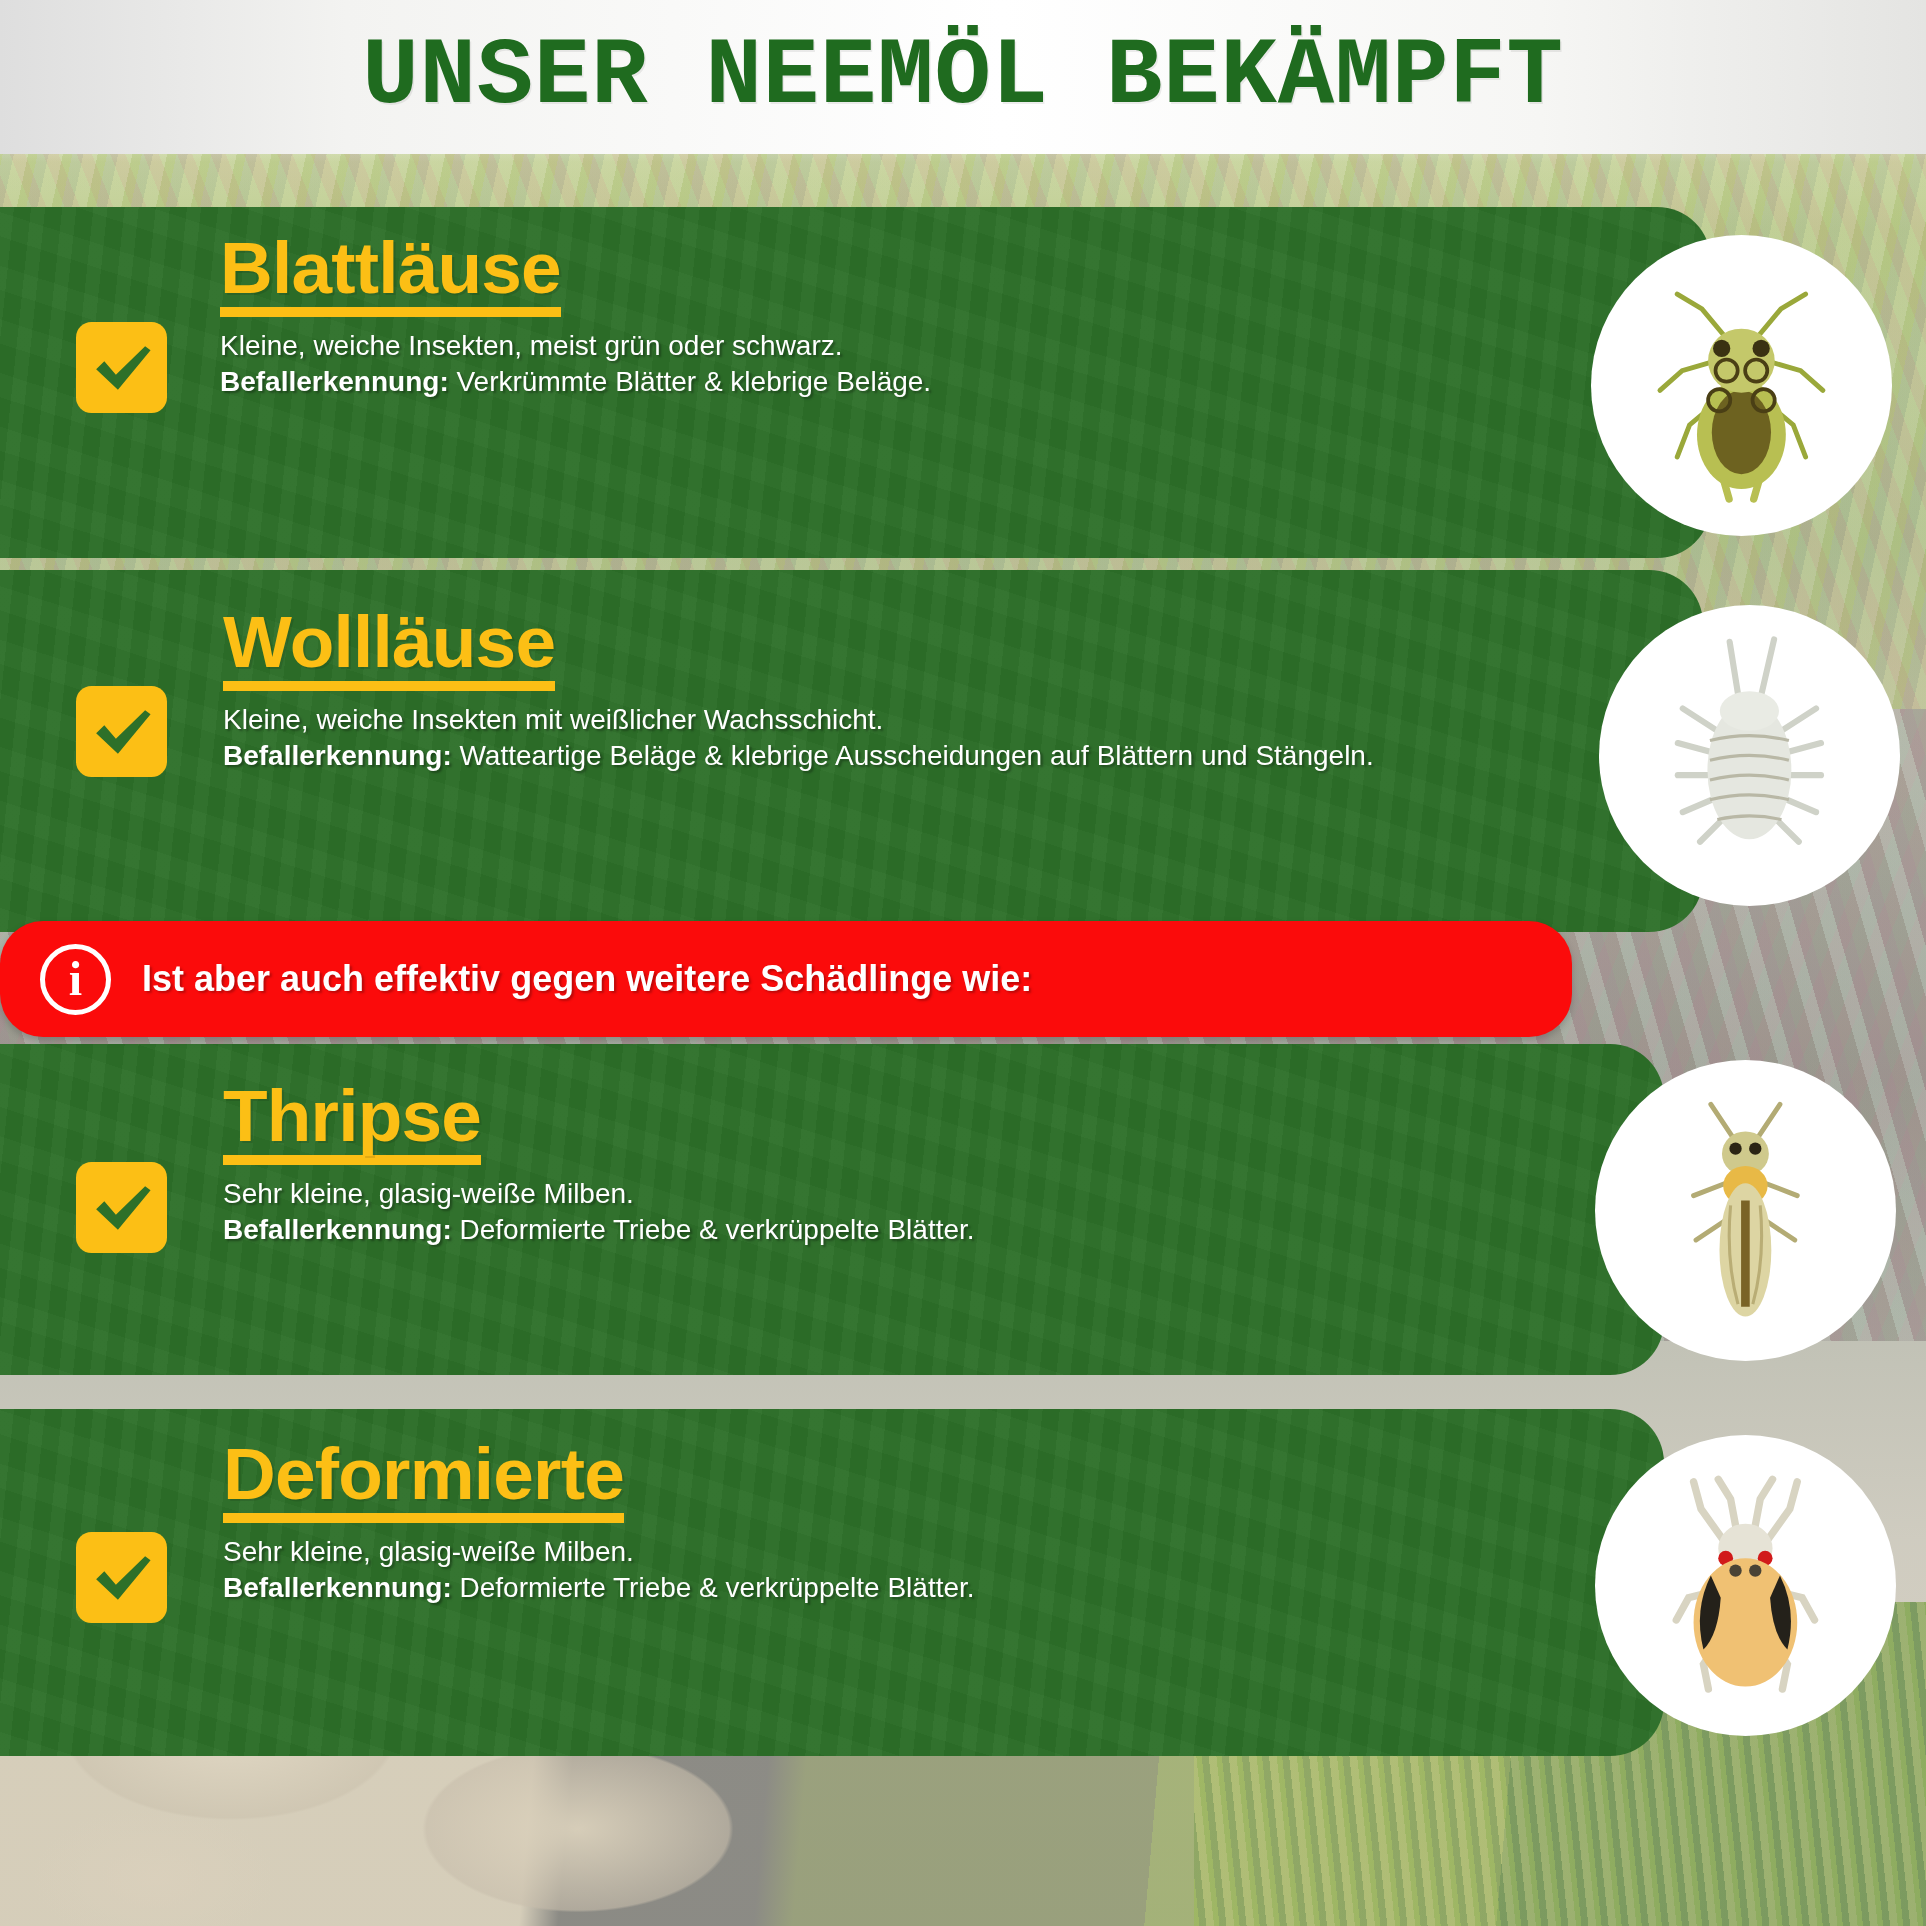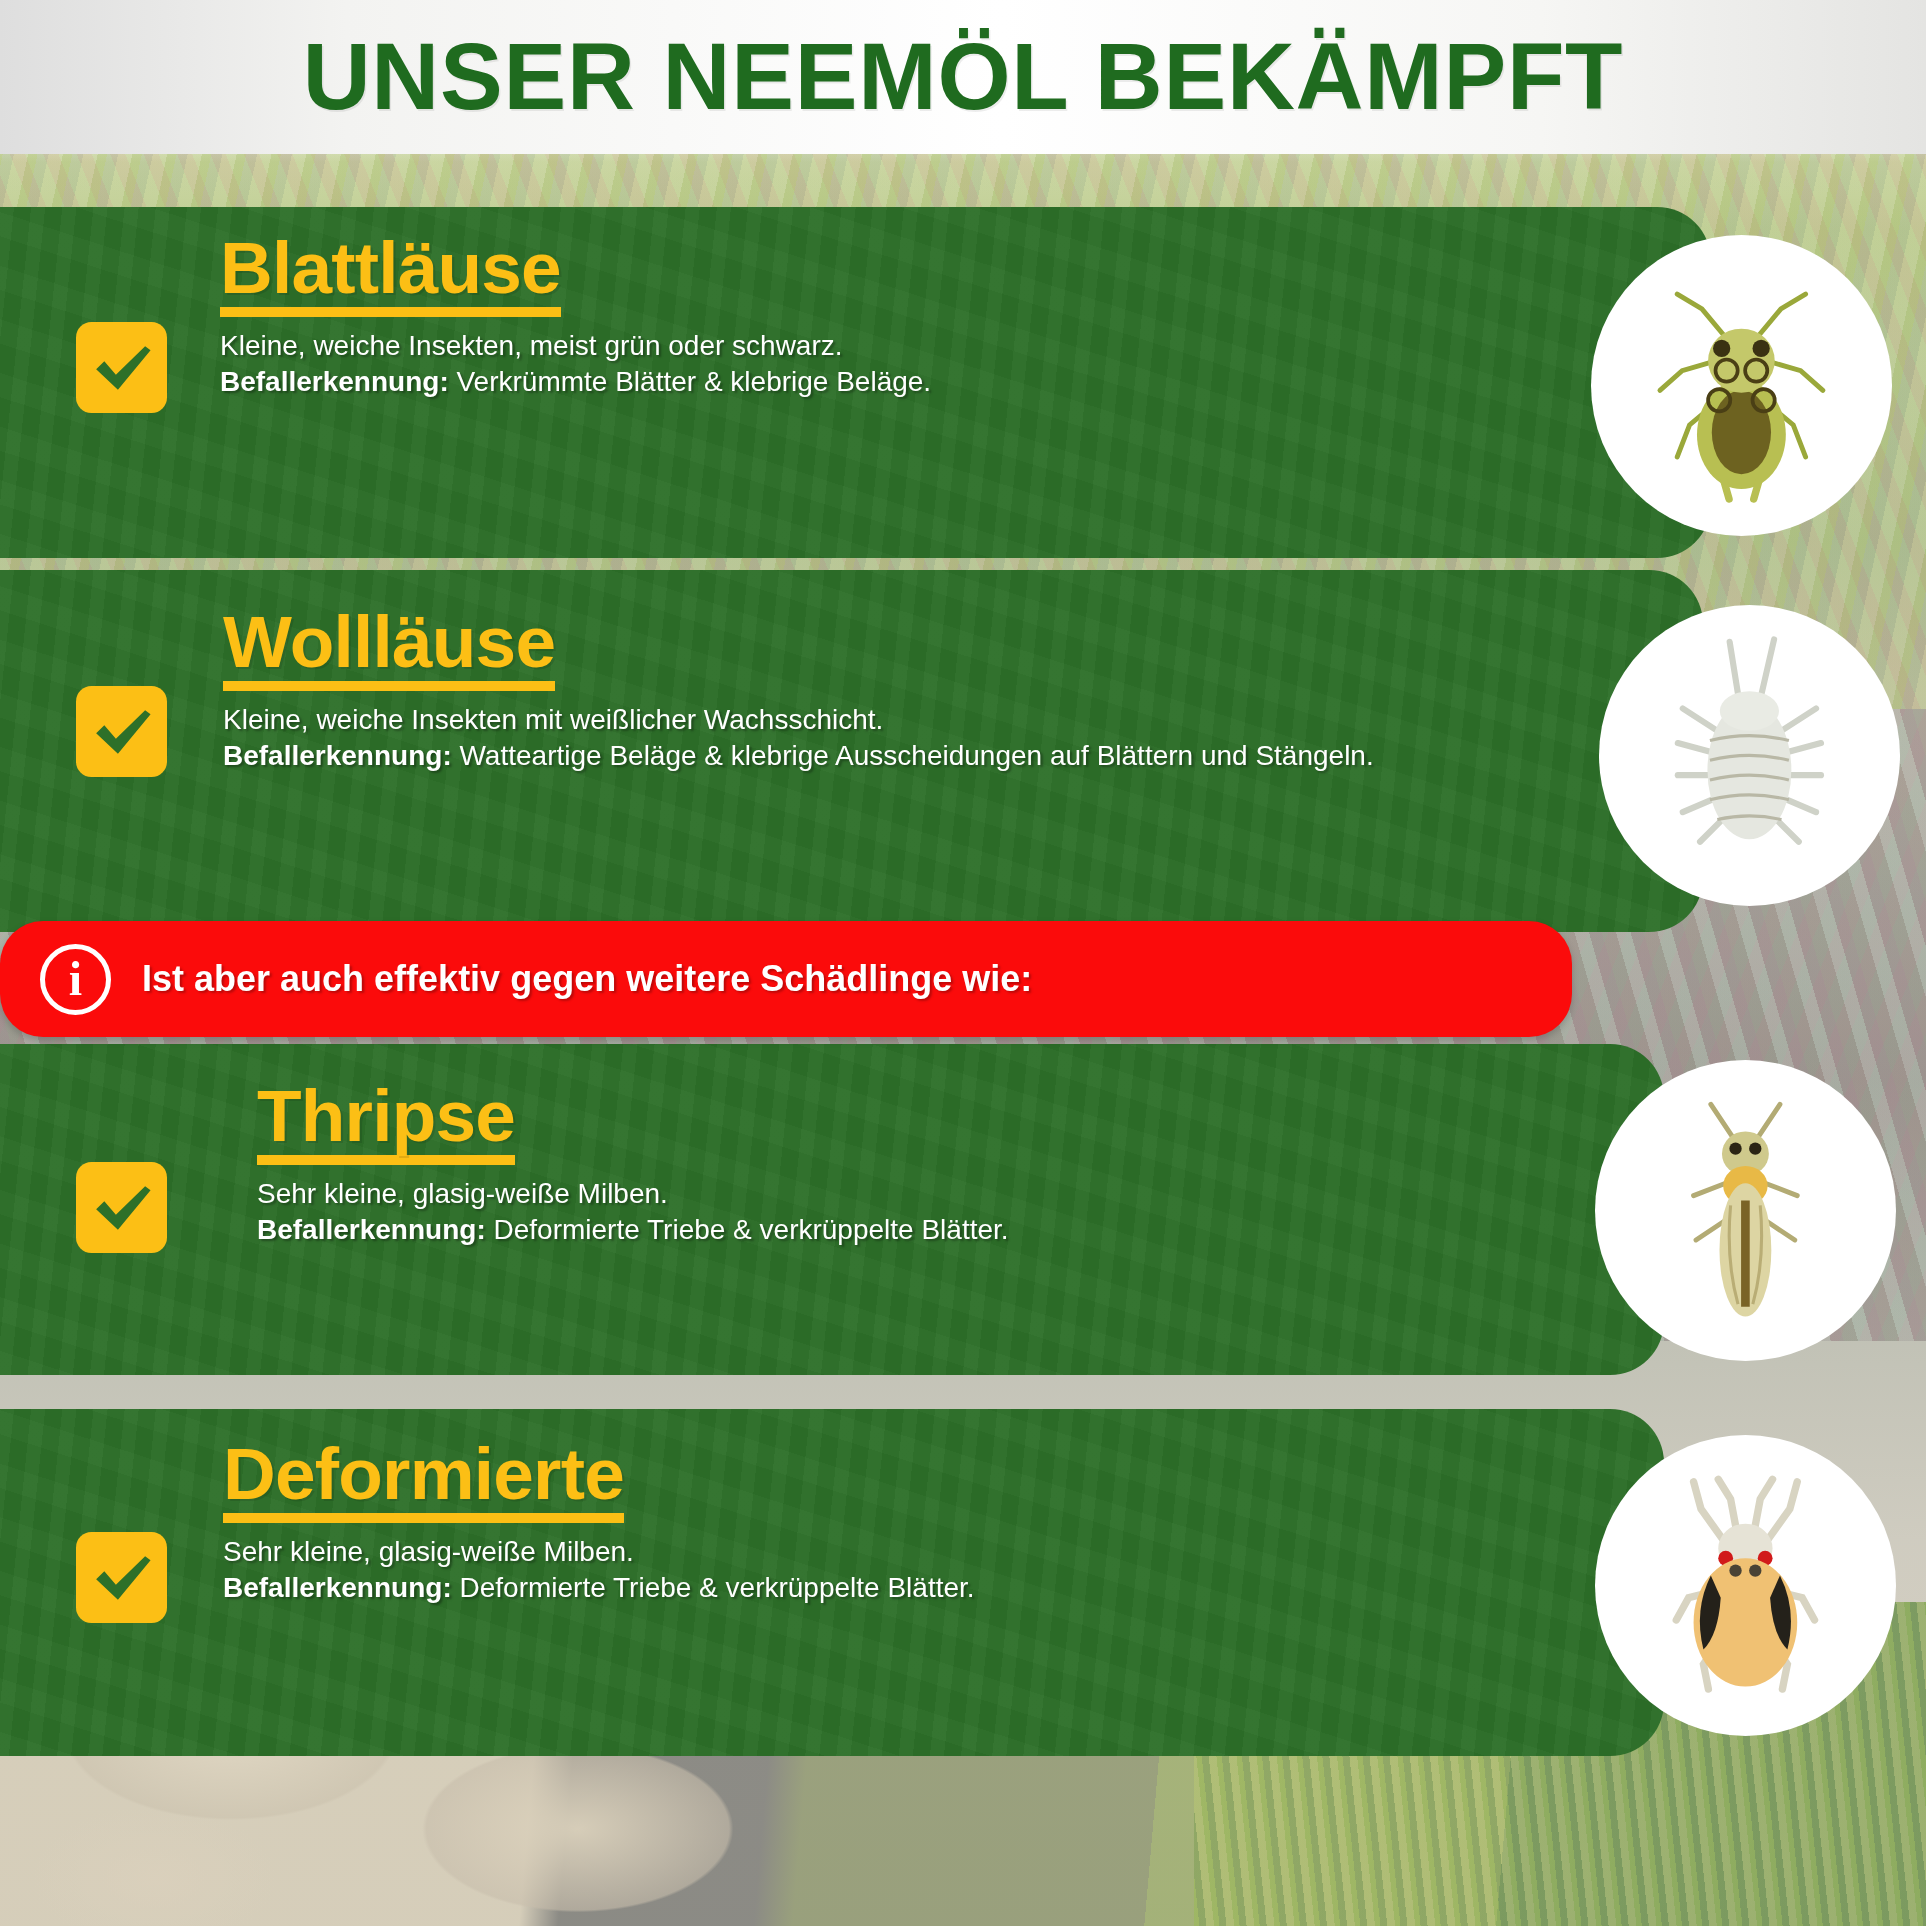--- a/index.html
+++ b/index.html
@@ -66,20 +66,21 @@
     position:absolute; left:0; right:0; top:0; height:154px;
     background:linear-gradient(90deg,#dedede 0%,#f3f3f1 18%,#ffffff 52%,#f6f6f4 80%,#e4e4e2 100%);
     display:flex; align-items:center; justify-content:center;
     z-index:3;
   }
   .title{
     font-size:94px; font-weight:bold; color:#1f6b1f;
     letter-spacing:0.8px; transform:scaleX(1.0);
     white-space:nowrap;
     text-shadow:1.5px 1.5px 0 rgba(0,0,0,0.07);
+    font-family:Liberation Mono, monospace;
   }
 
   
   .cards{ position:absolute; inset:0; z-index:2; }
 
   .card{
     position:absolute; left:0;
     background:#2d7029;
     border-top-right-radius:54px;
     border-bottom-right-radius:54px;
@@ -258,21 +259,21 @@
   </div>
 
   <div class="card" style="top:1044px; height:331px; width:1664px;">
     <div class="texture"></div>
   </div>
   <div class="check" style="top:1162px; left:76px; z-index:5;">
     <svg viewBox="0 0 100 100">
       <path d="M12 52 L24 40 L41 60 L84 18 L92 24 L44 82 Z" fill="#2d7029"></path>
     </svg>
   </div>
-  <div class="body" style="top:1079px; left:223px; z-index:5;margin-left:34px;">
+  <div class="body" style="top:1079px; left:223px; z-index:5;">
     <div class="pest-title">Thripse</div>
     <div class="pest-desc">
       <div>Sehr kleine, glasig-weiße Milben.</div>
       <div><span class="lbl">Befallerkennung:</span><span> Deformierte Triebe &amp; verkrüppelte Blätter.</span></div>
     </div>
   </div>
   <div class="bubble" style="top:1060px; left:1595px; width:301px; height:301px;">
     <div class="bug">
       <svg viewBox="0 0 200 200" width="100%" height="100%">
         <g stroke="#b3ab74" stroke-width="4" fill="none" stroke-linecap="round">

